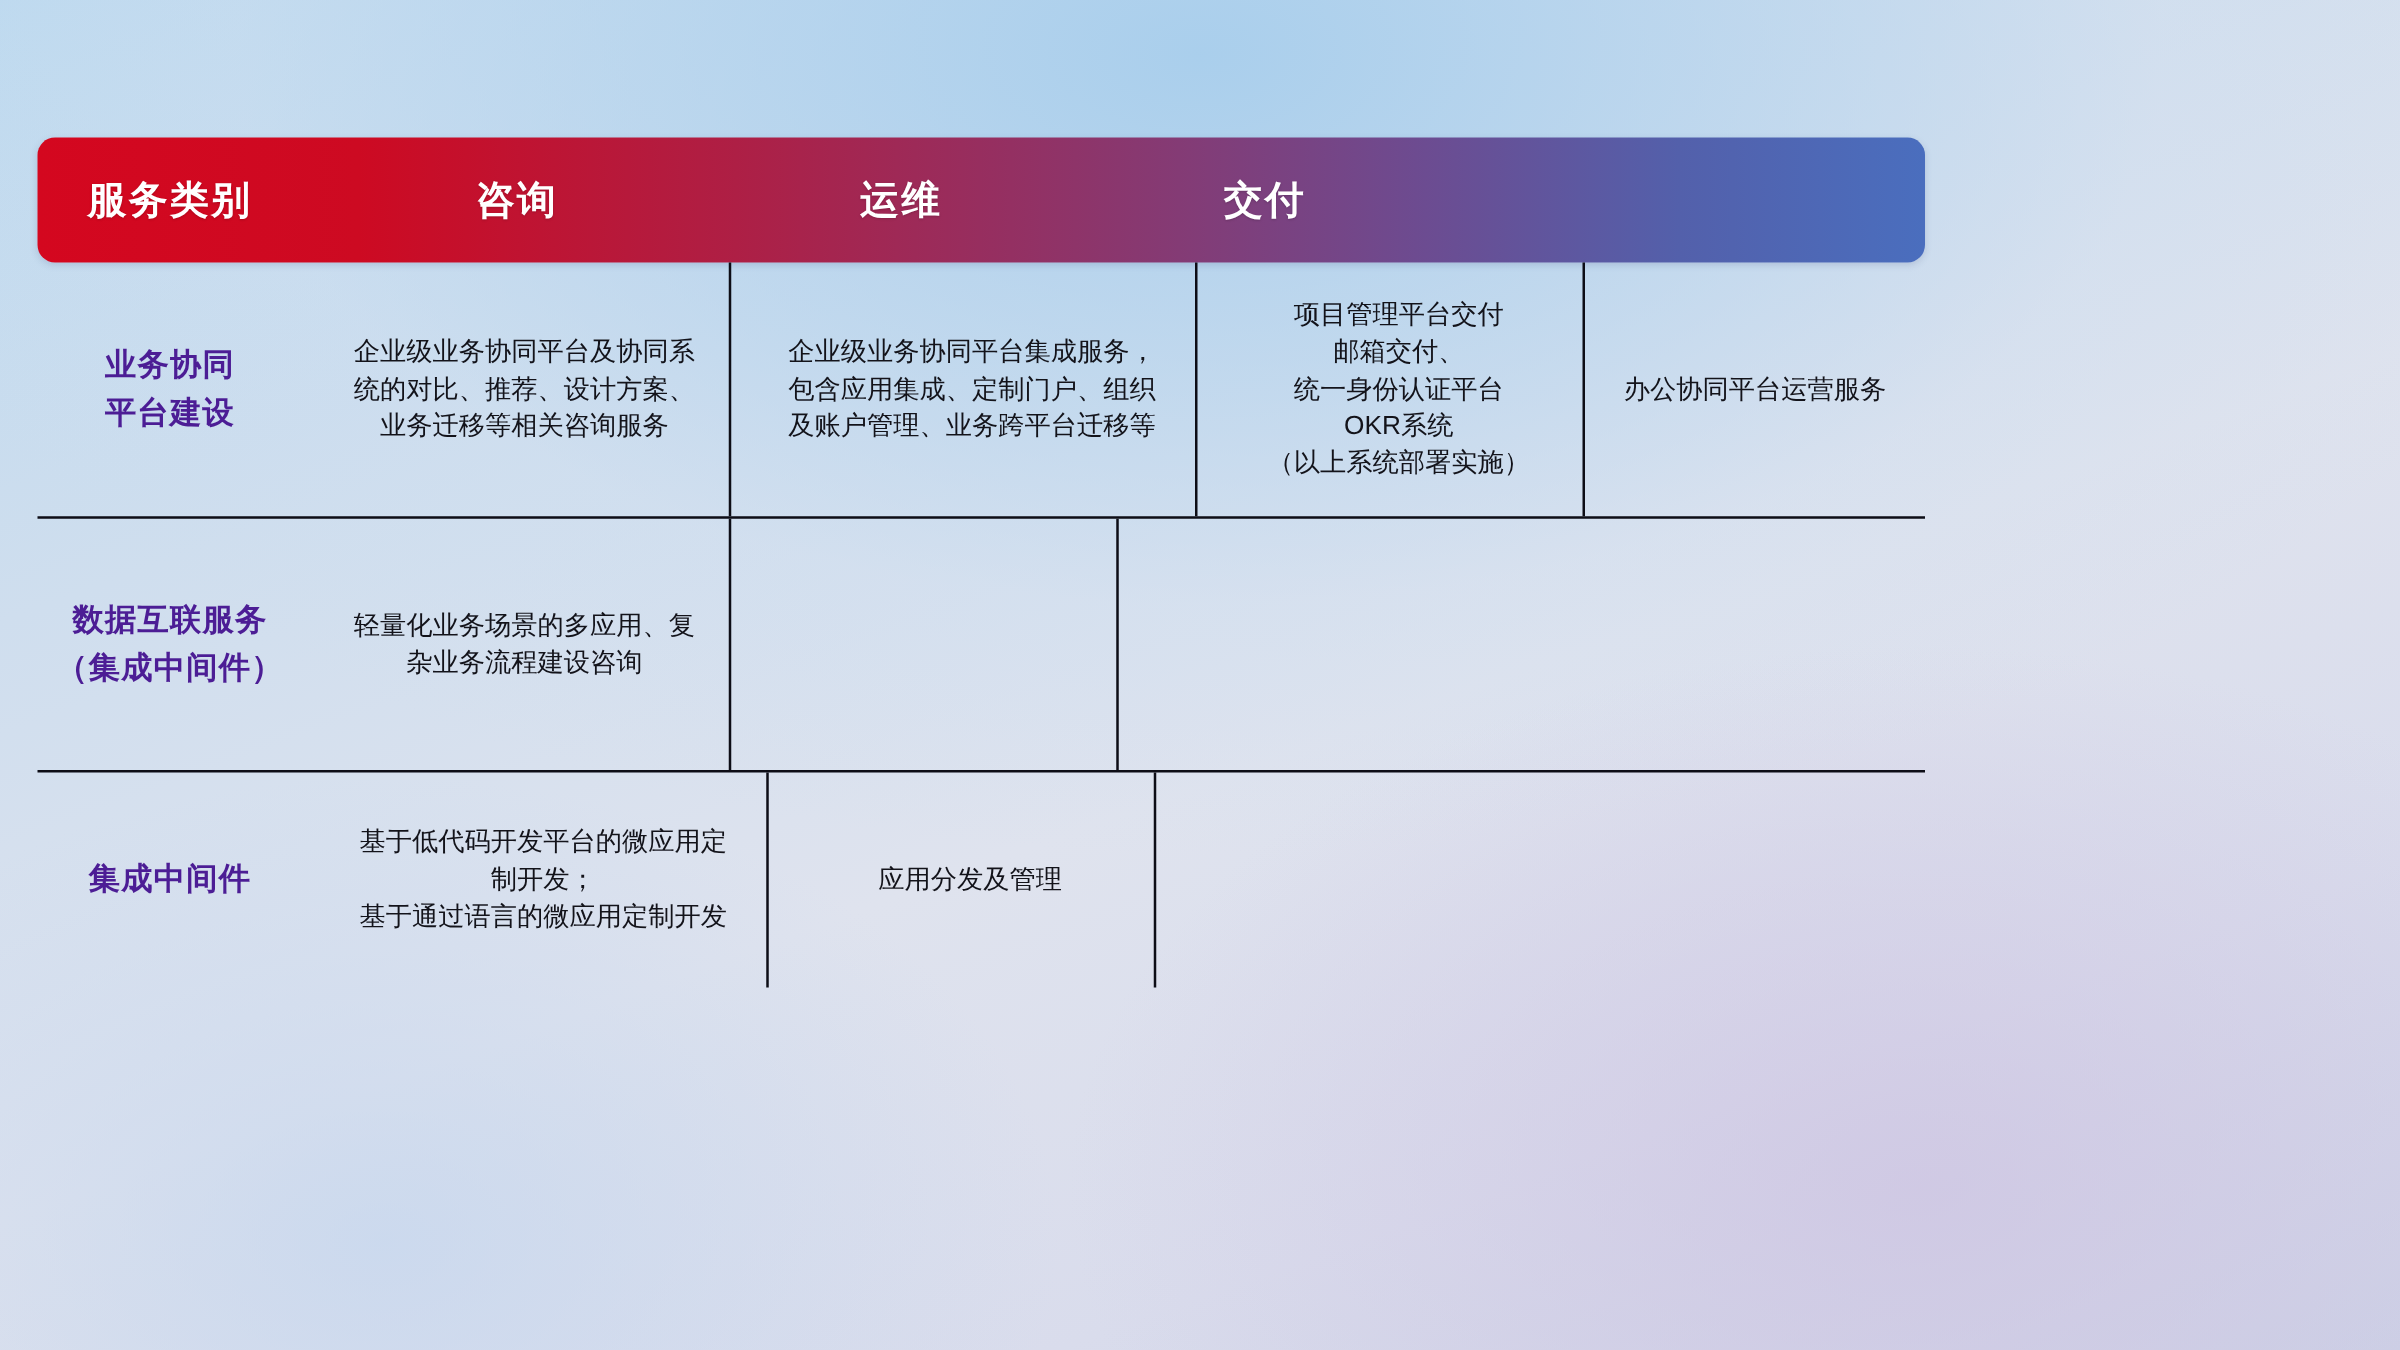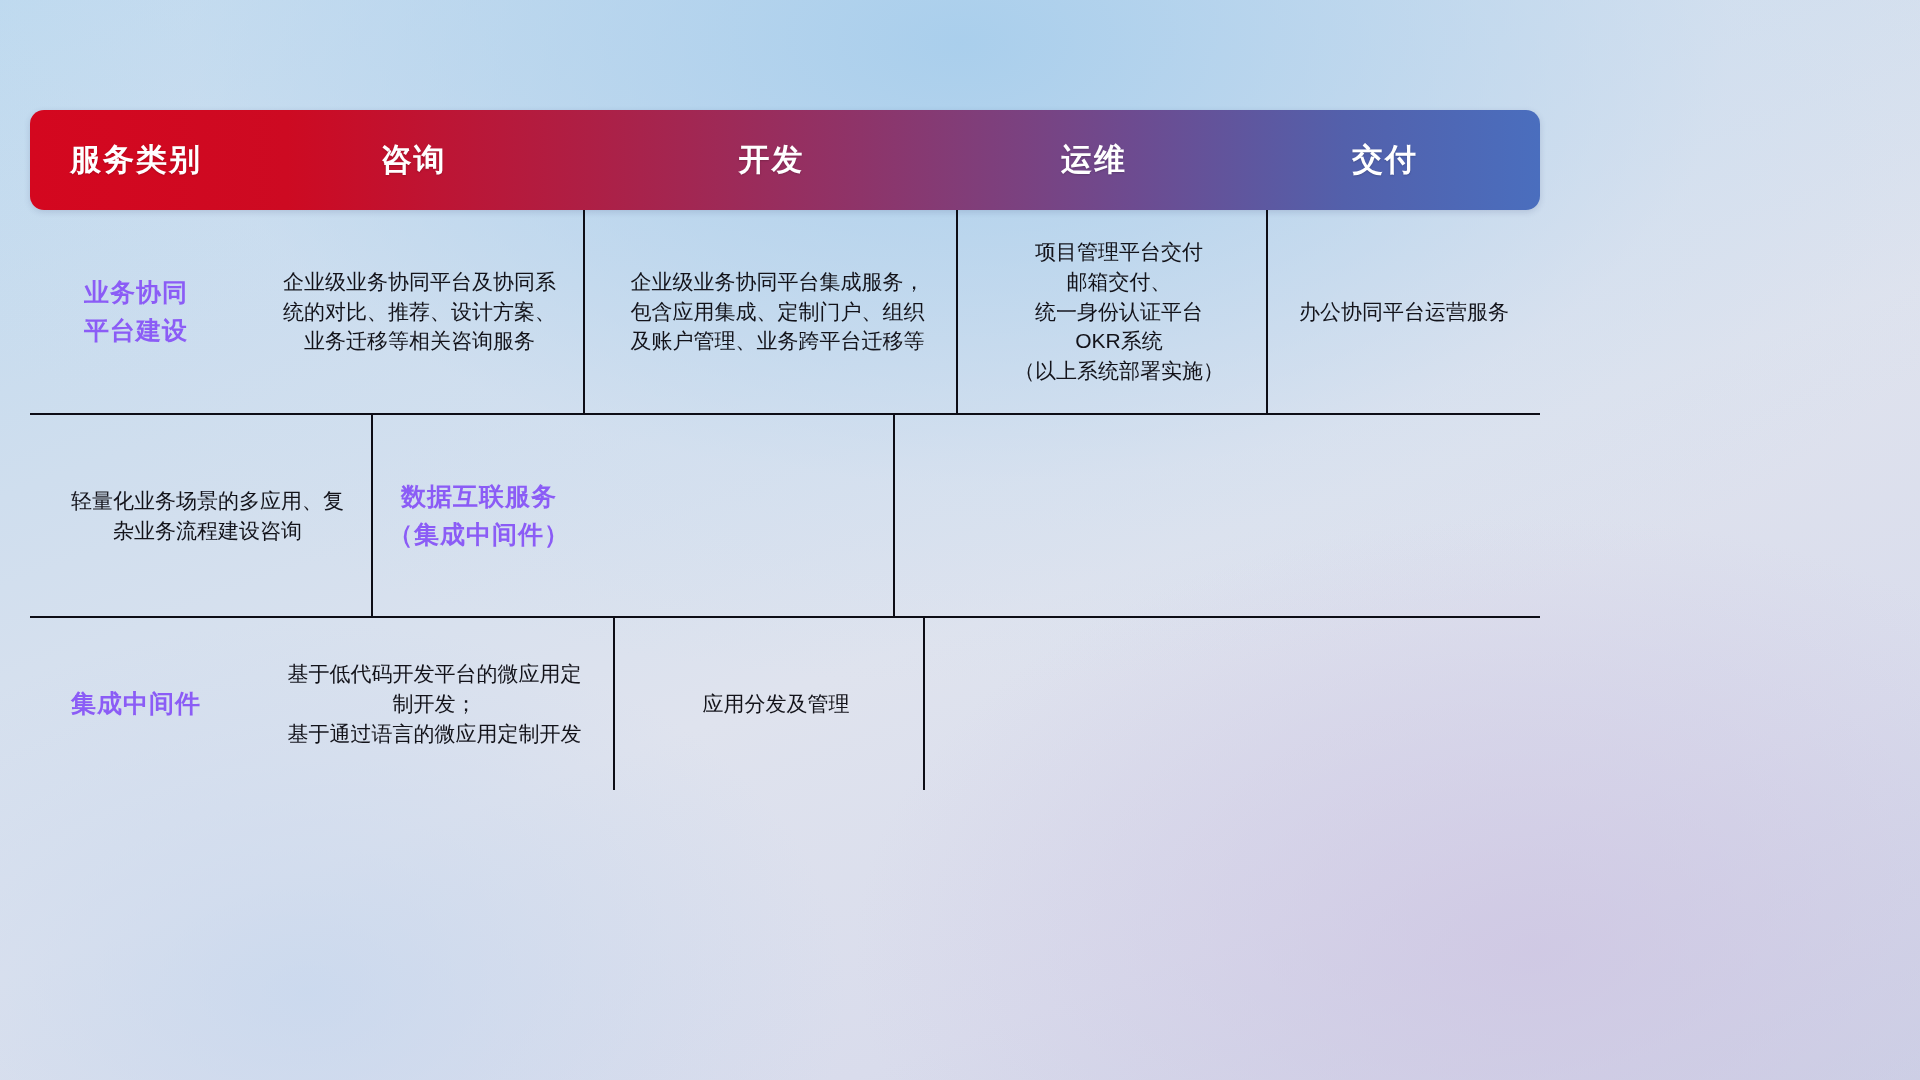--- a/index.html
+++ b/index.html
@@ -89,21 +89,21 @@
     padding: 6px 14px;
     line-height: 1.42;
     color: #13131a;
     font-size: 21px;
     white-space: pre-line;
   }
 
   .cell.with-rule { border-right: 2.5px solid #0d0d16; padding-left: 28px; }
 
   .cell-category {
-    color: #8b5cf6;
+    color: #4c1d95;
     font-weight: bold;
     font-size: 25px;
     letter-spacing: 1px;
     line-height: 1.5;
   }
 
   
   .col-0 { width: 212px; flex: 0 0 212px; }
   .col-1 { width: 343px; flex: 0 0 343px; }
   .col-2 { width: 373px; flex: 0 0 373px; }
@@ -113,21 +113,20 @@
 </head>
 <body>
 
 <div id="stage">
 
   <div id="table-wrap">
 
     <div class="header-bar">
       <div class="header-cell col-0">服务类别</div>
       <div class="header-cell col-1">咨询</div>
-      <div class="header-cell col-2">开发</div>
       <div class="header-cell col-4">运维</div>
       <div class="header-cell col-3">交付</div>
     </div>
 
     <div class="body-grid">
 
       <div class="data-row row-1">
         <div class="cell cell-category col-0">业务协同
 平台建设</div>
         <div class="cell with-rule col-1">企业级业务协同平台及协同系
@@ -138,24 +137,24 @@
 及账户管理、业务跨平台迁移等</div>
         <div class="cell with-rule col-3">项目管理平台交付
 邮箱交付、
 统一身份认证平台
 OKR系统
 （以上系统部署实施）</div>
         <div class="cell col-4">办公协同平台运营服务</div>
       </div>
 
       <div class="data-row row-2">
+        <div class="cell cell-category col-0">数据互联服务
+（集成中间件）</div>
         <div class="cell with-rule col-1">轻量化业务场景的多应用、复
 杂业务流程建设咨询</div>
-        <div class="cell cell-category col-0">数据互联服务
-（集成中间件）</div>
         <div class="cell with-rule col-3"></div>
         <div class="cell col-4"></div>
       </div>
 
       <div class="data-row row-3">
         <div class="cell cell-category col-0">集成中间件</div>
         <div class="cell with-rule col-2">基于低代码开发平台的微应用定
 制开发；
 基于通过语言的微应用定制开发</div>
         <div class="cell with-rule col-3">应用分发及管理</div>

